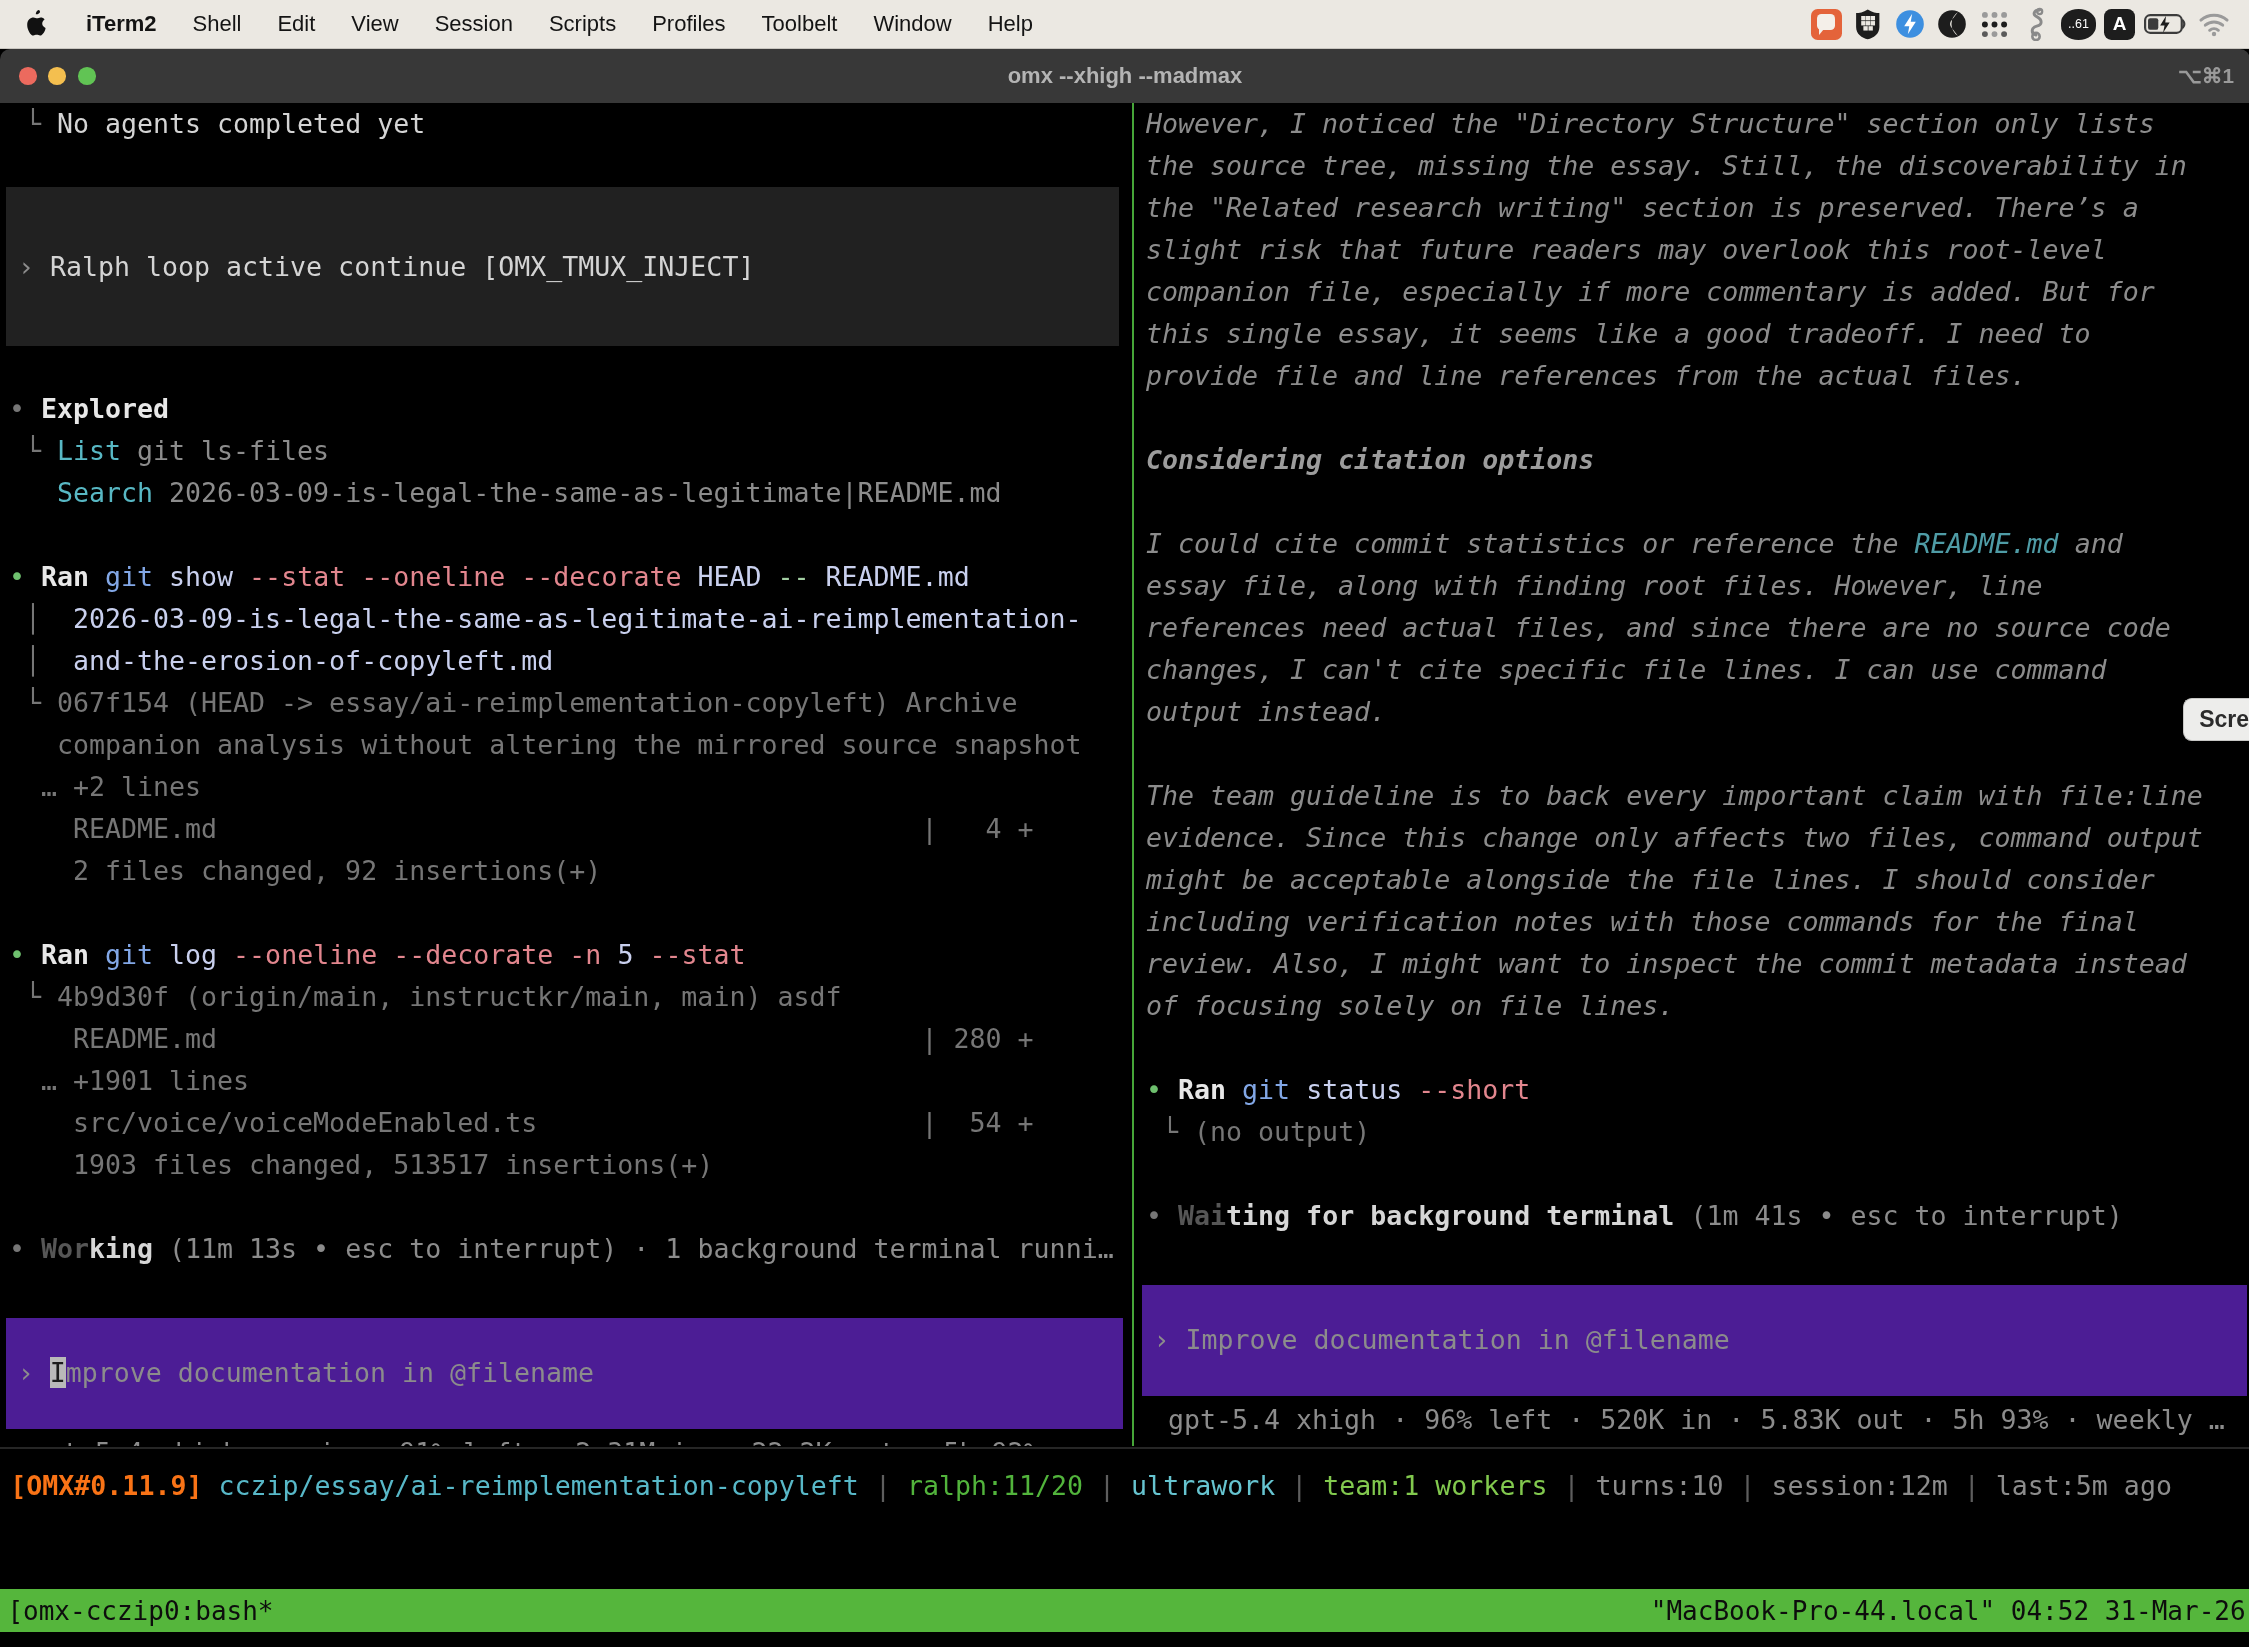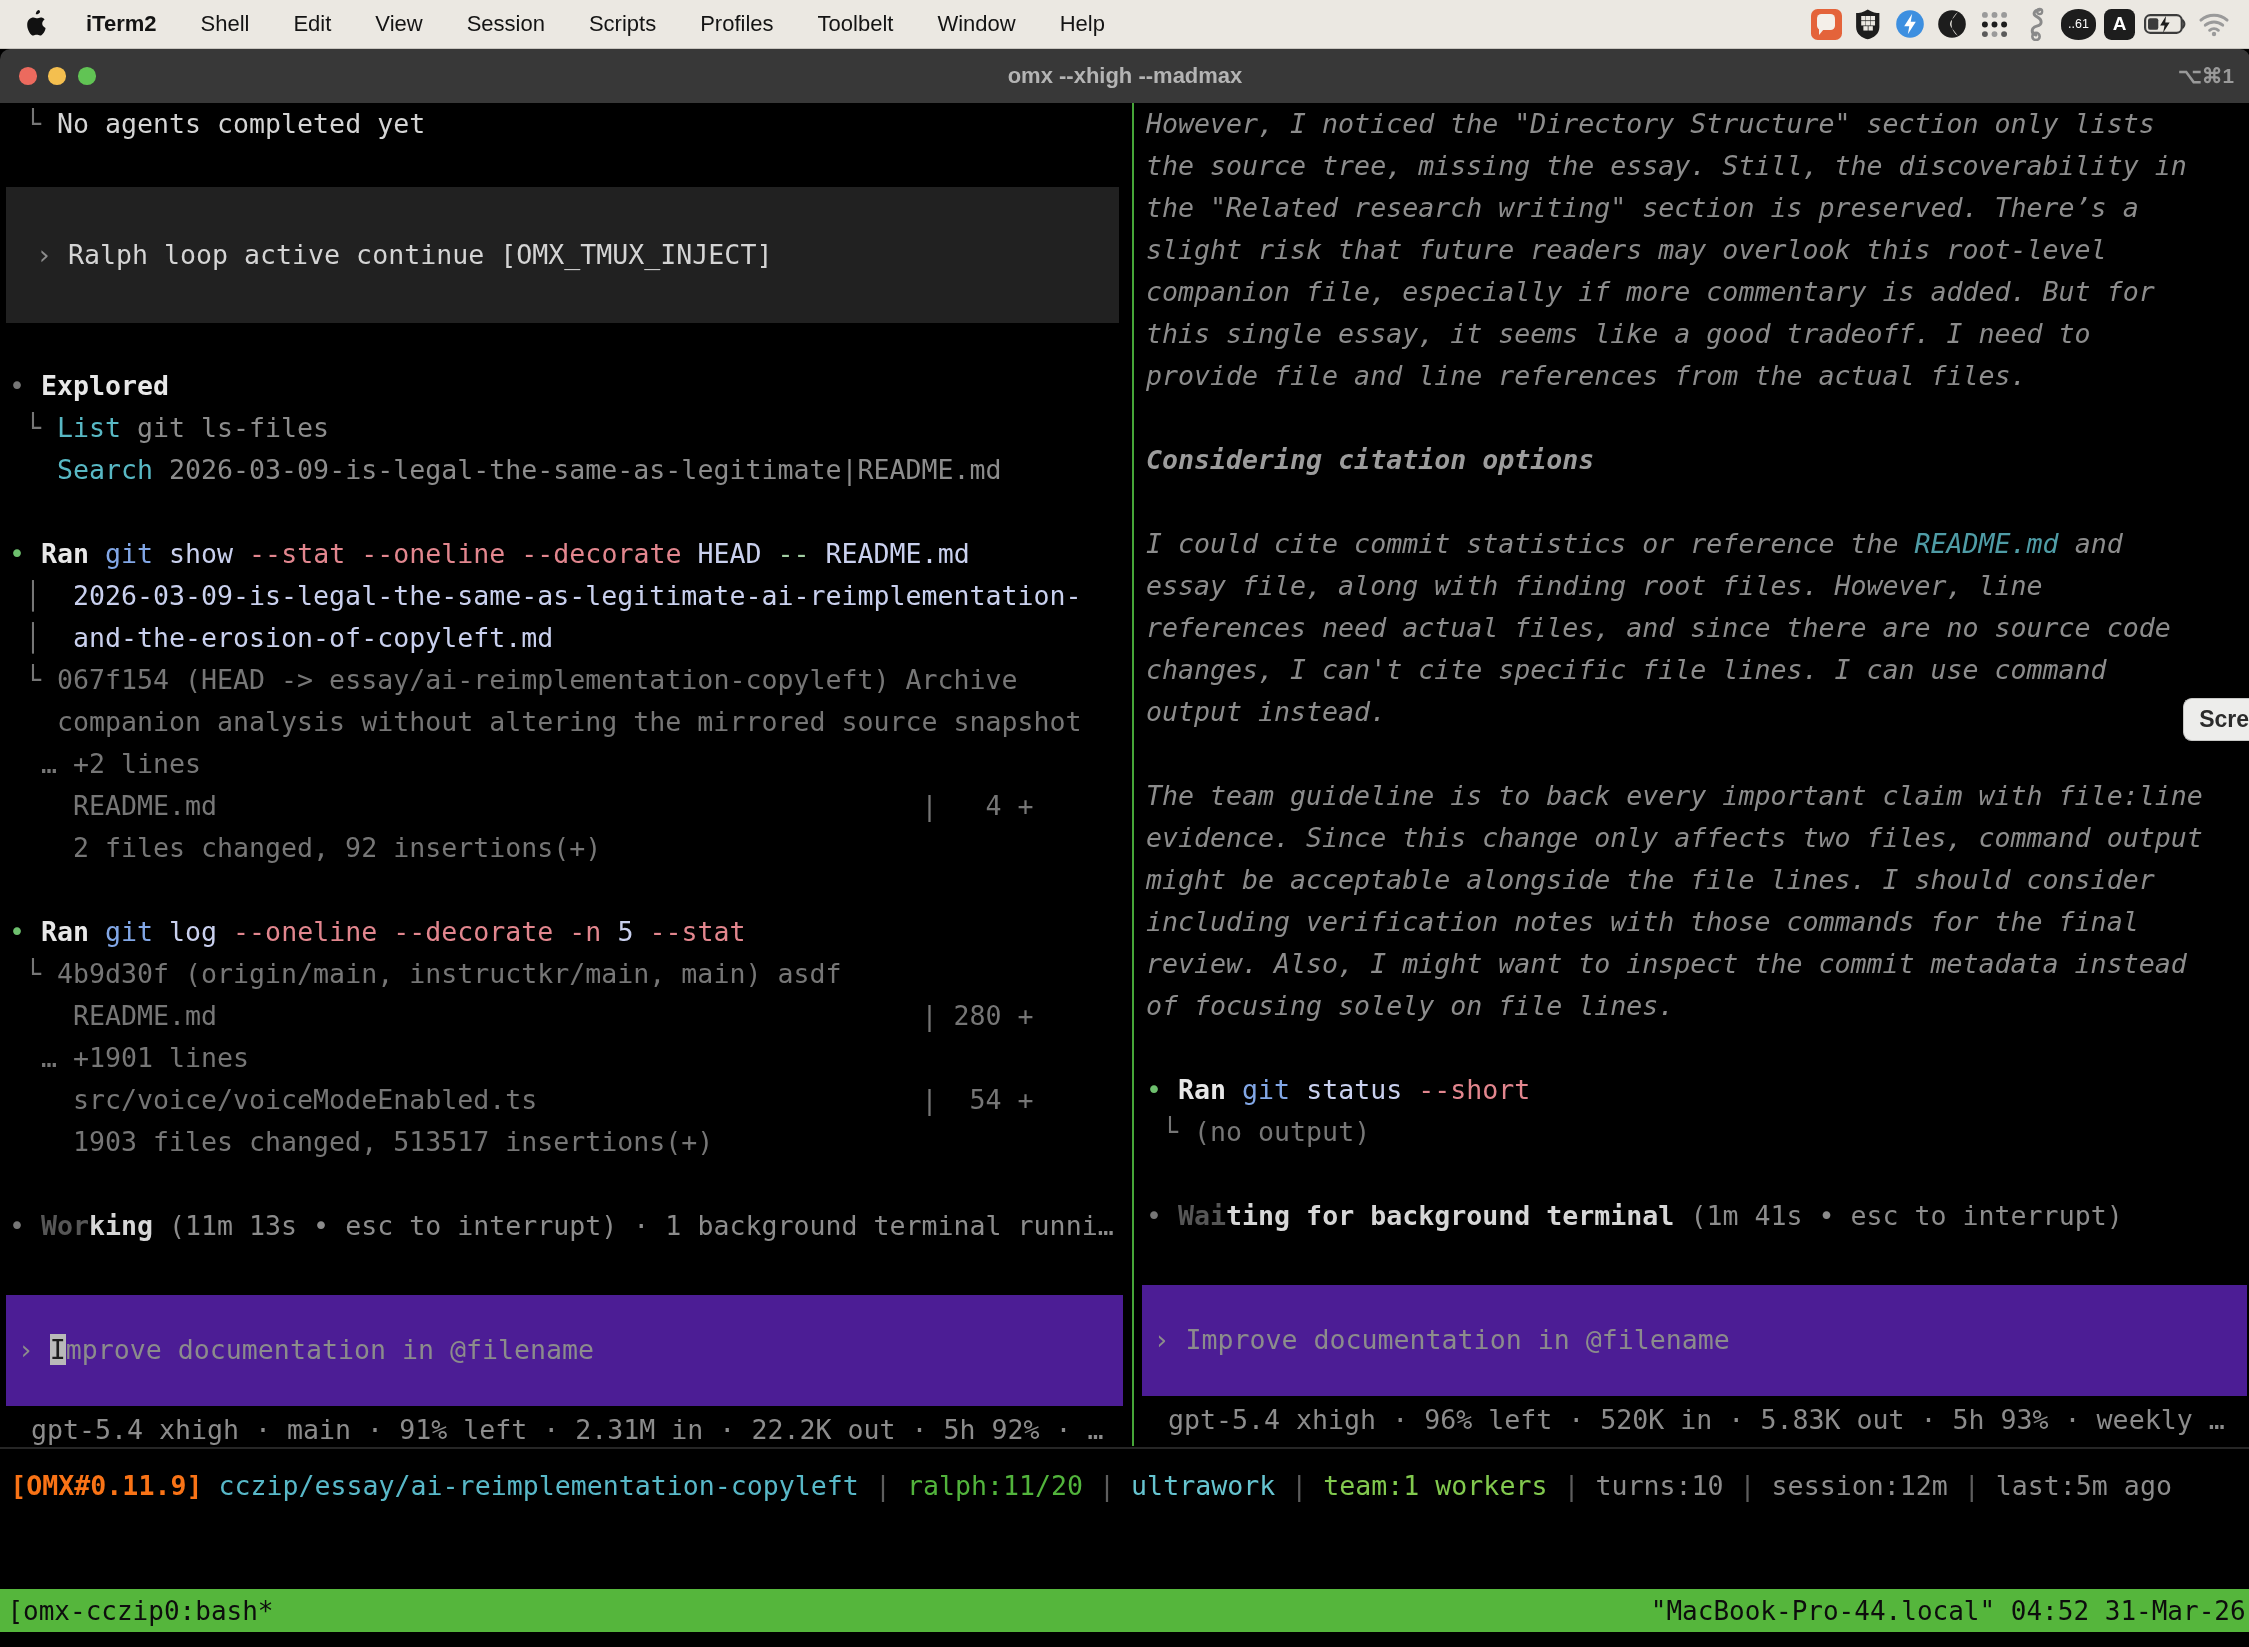--- a/index.html
+++ b/index.html
@@ -5,21 +5,21 @@
   * { margin:0; padding:0; box-sizing:border-box; }
   html,body { width:2250px; height:1648px; background:#000; overflow:hidden;
               font-family:"DejaVu Sans Mono", monospace; }
 
   
   .menubar { position:absolute; left:0; top:0; width:2250px; height:49px;
              background:#ebe8e2; display:flex; align-items:center;
              font-family:"Liberation Sans", sans-serif; font-size:22px; color:#141414;
              border-bottom:0.7px solid #c9c6c0; }
   .apple { margin-left:25px; width:25px; height:29.5px; display:flex; align-items:center; }
-  .menu-items { display:flex; align-items:center; margin-left:22px; gap:16px; }
+  .menu-items { display:flex; align-items:center; margin-left:22px; gap:8px; }
   .menu-item { padding:0 14px; height:49px; display:flex; align-items:center; }
   .menu-item.first { font-weight:bold; }
   .menu-status { margin-left:auto; display:flex; align-items:center; gap:8px; margin-right:19px; }
   .sicon { width:34px; height:34px; display:flex; align-items:center; justify-content:center; }
   .badge-dark { background:#1d1d1d; color:#fff; border-radius:7.4px; width:31px; height:31px;
                 display:flex; align-items:center; justify-content:center;
                 font-family:"Liberation Sans", sans-serif; }
   .badge-round { background:#1d1d1d; color:#fff; border-radius:50% / 45%; width:35px; height:31px;
                 display:flex; align-items:center; justify-content:center;
                 font-family:"Liberation Sans", sans-serif; font-size:12.5px; letter-spacing:0; }
@@ -68,22 +68,22 @@
   .c-ti { color:#4f9ca6; font-style:italic; }
   .c-bi { color:#9c9c9c; font-style:italic; font-weight:bold; }
   .c-cur { background:#b9b9b9; color:#1c1c1c; }
   .c-ob { color:#f97316; font-weight:bold; }
   .c-sp { color:#5e5e5e; }
   .c-sc { color:#58b8c8; }
   .c-sc2 { color:#66c4d0; }
   .c-sg { color:#52b43c; }
   .c-sg2 { color:#82c94e;text-align:center; }
 
-  .inject-box { margin:0 10px 0 -3px; height:136px; background:#212121; display:flex; align-items:center;
-                padding-left:30px; }
+  .inject-box { margin:0 10px 0 -3px; height:159px; background:#212121; display:flex; align-items:center;
+                padding-left:12px; }
   .prompt-box { margin:5.9px 5.9px 0 -3px; height:111px; background:#4c1d95; display:flex; align-items:center;
                 padding-left:11.8px; }
   .statusline { padding-left:22px; margin-top:3px; }
 
   
   .omx-line { position:absolute; left:0; top:1465px; width:2250px; padding-left:10.3px; }
 
   
   .tmux-bar { position:absolute; left:0; top:1589px; width:2250px; height:43px; background:#55b63c;
               display:flex; align-items:center; font-size:26px; color:#0d0d0d; }

